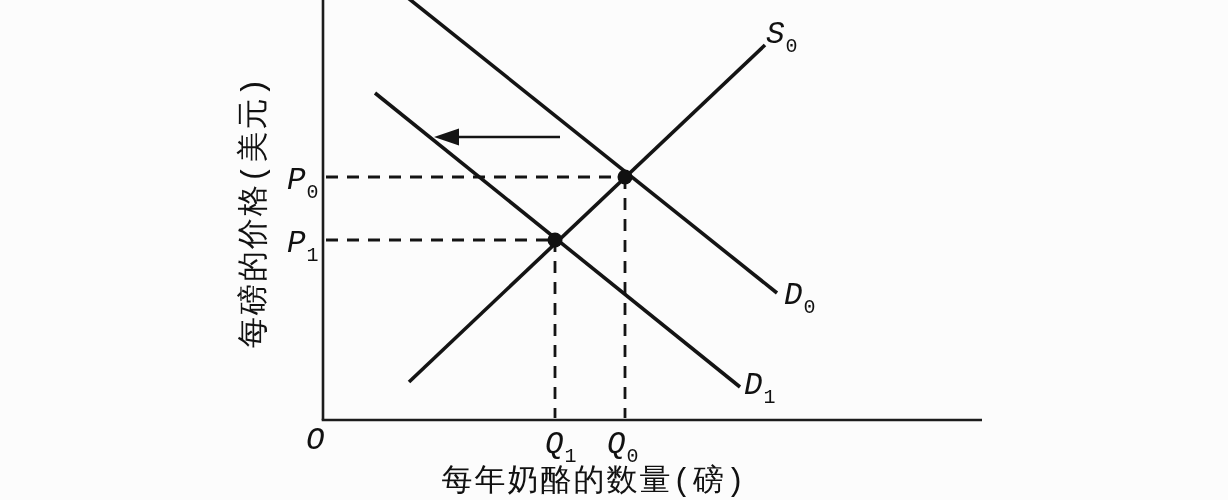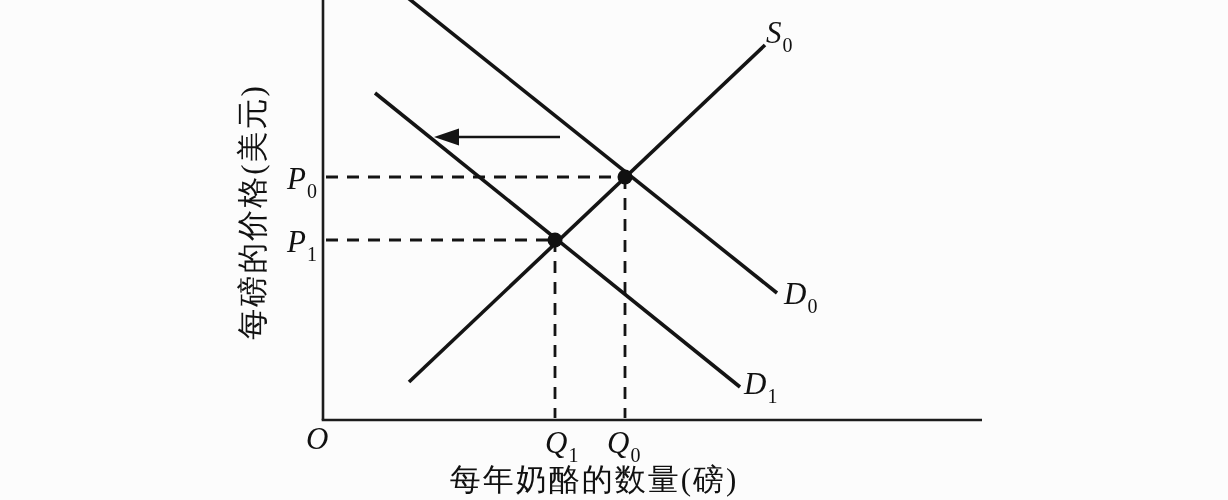--- a/index.html
+++ b/index.html
@@ -8,20 +8,21 @@
     width: 1228px;
     height: 500px;
     overflow: hidden;
     background: #fcfcfc;
     font-family: "Liberation Serif", "DejaVu Serif", serif;
   }
   .figure-wrap {
     position: relative;
     width: 1228px;
     height: 424px;
+    font-family: Liberation Mono, monospace;
   }
   svg { display: block; }
   .curve { stroke: #141414; stroke-width: 3.6; fill: none; }
   .axis  { stroke: #1c1c1c; stroke-width: 2.6; fill: none; }
   .dash  { stroke: #141414; stroke-width: 2.8; fill: none; stroke-dasharray: 12 9; }
   .dot   { fill: #111111; stroke: none; }
   .varlabel { font-style: italic; font-size: 31px; fill: #111111; }
   .varsub   { font-style: normal; font-size: 20px; fill: #111111; }
   .cjk      { font-style: normal; font-size: 31px; fill: #111111; letter-spacing: 2px; }
 </style>

